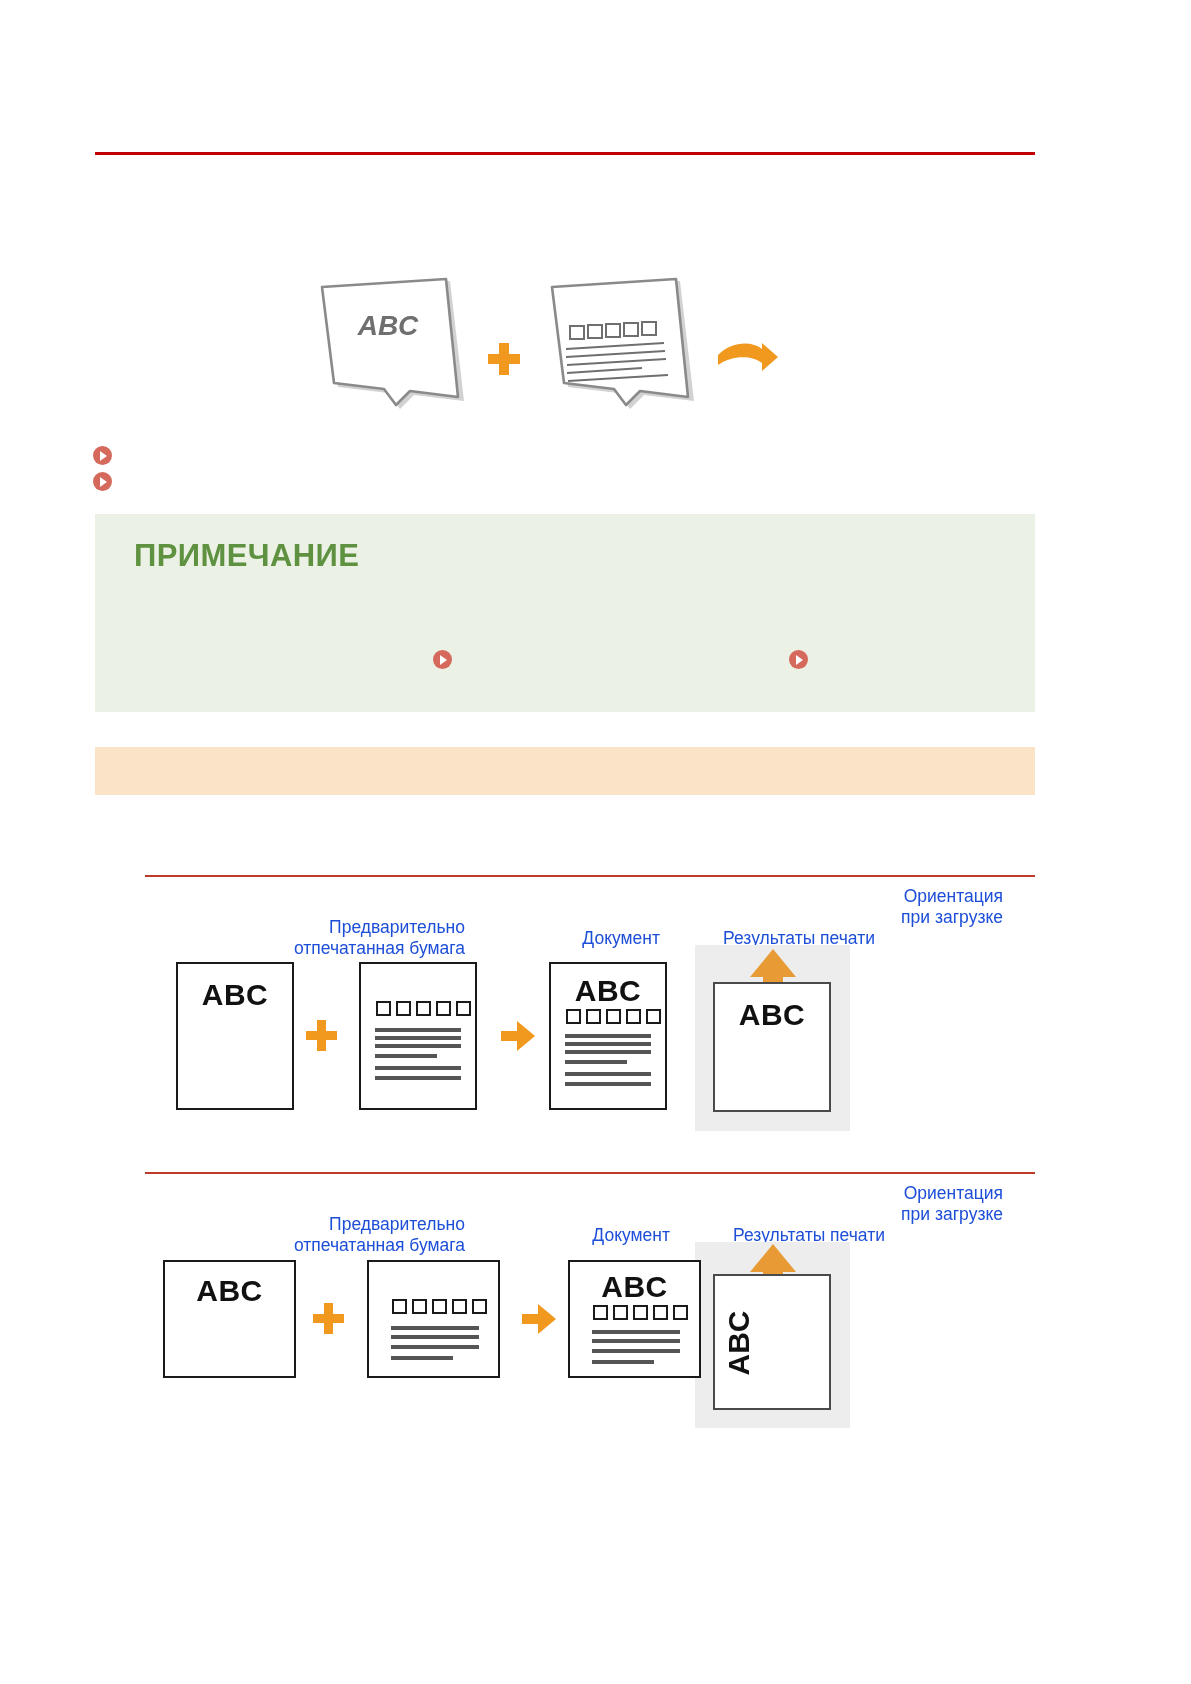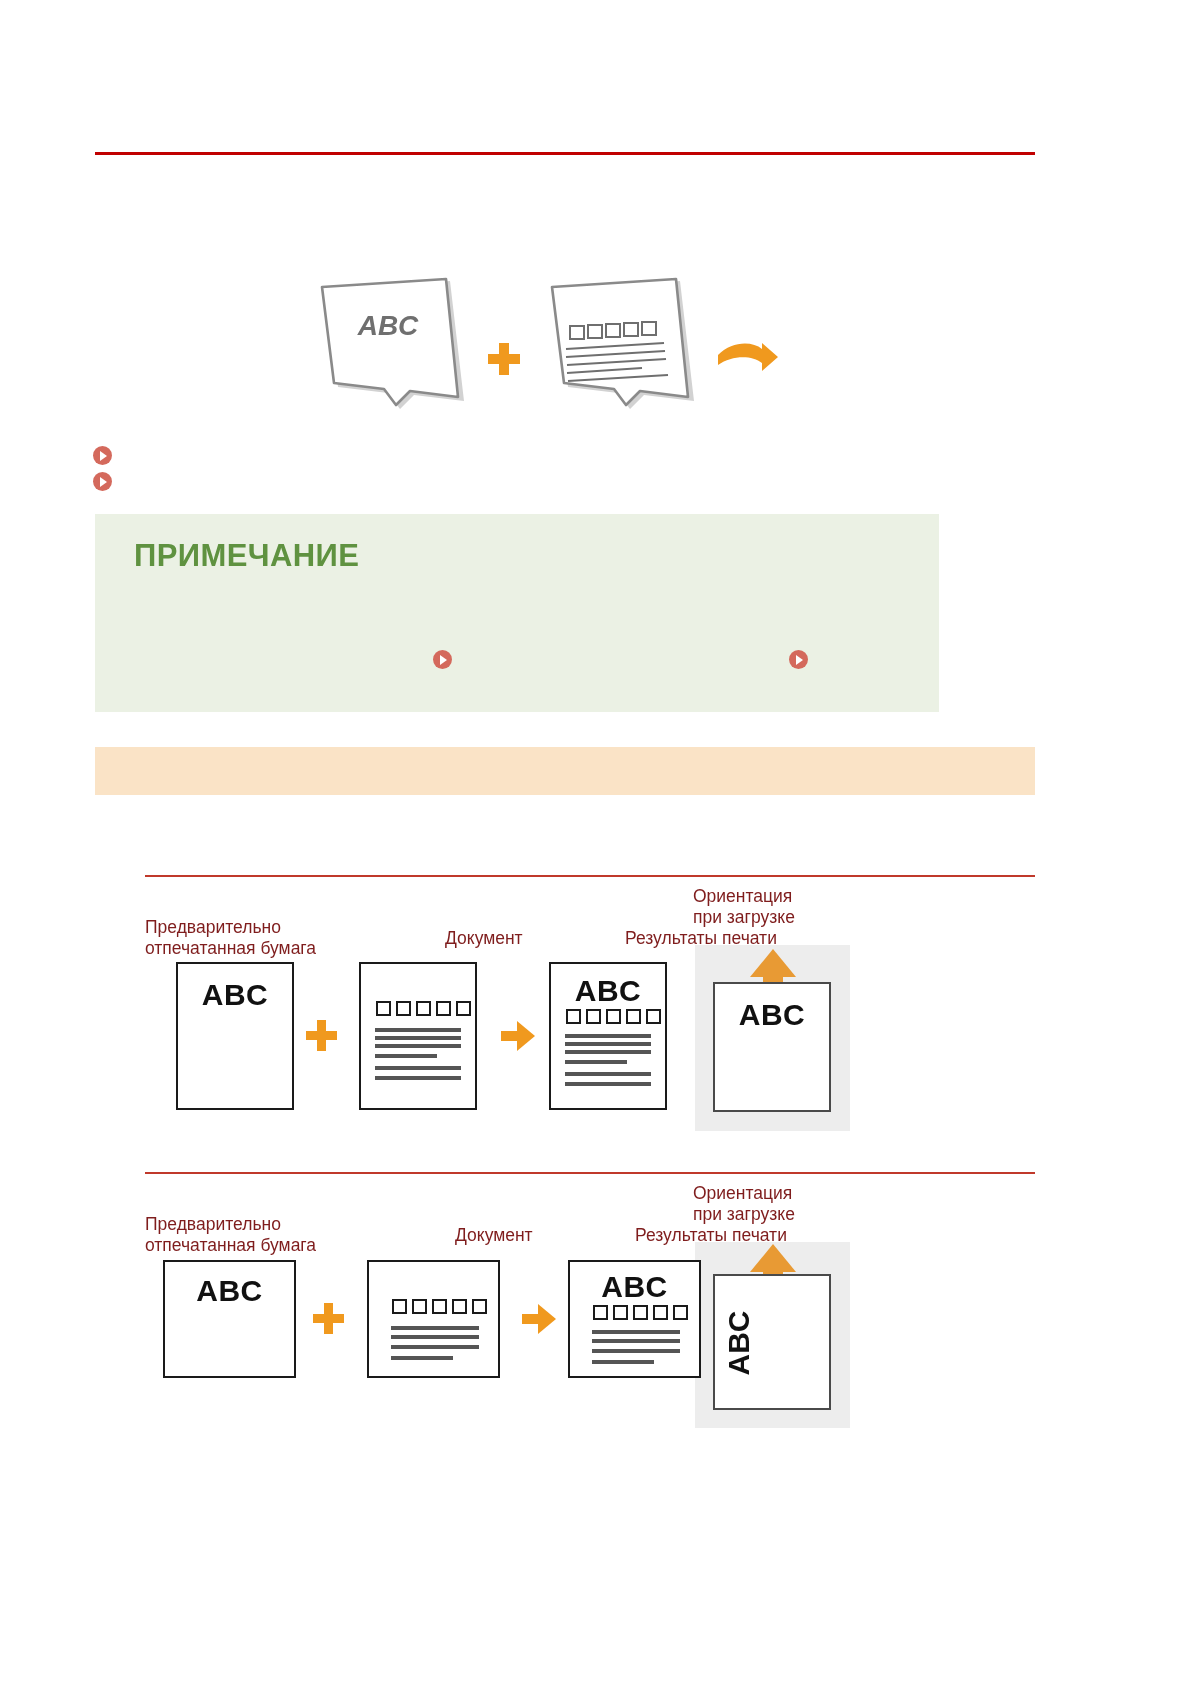--- a/index.html
+++ b/index.html
@@ -30,21 +30,21 @@
     border-top:5px solid transparent;
     border-bottom:5px solid transparent;
   }
   #bullet-1{left:93px;top:446px;}
   #bullet-2{left:93px;top:472px;}
   #bullet-note-1{left:433px;top:650px;}
   #bullet-note-2{left:789px;top:650px;}
 
   
   .note-box{
-    position:absolute;left:95px;top:514px;width:844px;height:198px;
+    position:absolute;left:95px;top:514px;width:940px;height:198px;
     background:#ebf1e4;
   }
   .note-title{
     position:absolute;left:39px;top:24px;
     font-size:31px;font-weight:bold;color:#5f9240;
     letter-spacing:0.4px;
   }
 
   
   .tan-bar{
@@ -56,22 +56,22 @@
   .block{position:absolute;left:145px;width:890px;}
   #block-1{top:875px;}
   #block-2{top:1172px;}
 
   .block-rule{width:890px;height:2px;background:#c0392b;}
 
   .block-body{position:relative;height:255px;}
 
   
   .lbl{
-    position:absolute;font-size:17.5px;color:#7f1d1d;
-    text-align:left;line-height:1.18;white-space:pre-line;
+    position:absolute;font-size:17.5px;color:#1d4ed8;
+    text-align:right;line-height:1.18;white-space:pre-line;
   }
 
   
   .orient-panel{
     position:absolute;background:#ededed;
   }
 
   
   .paper{
     position:absolute;background:#ffffff;border:2.5px solid #1a1a1a;

